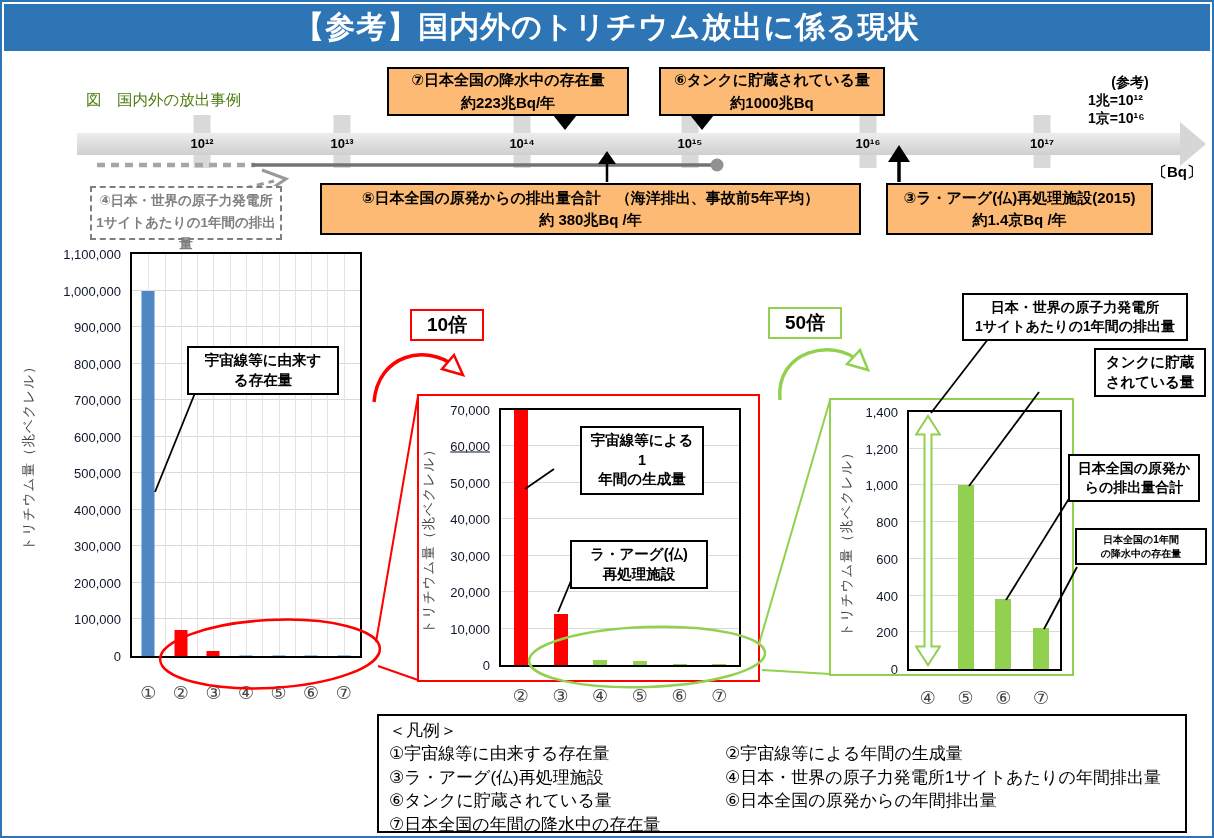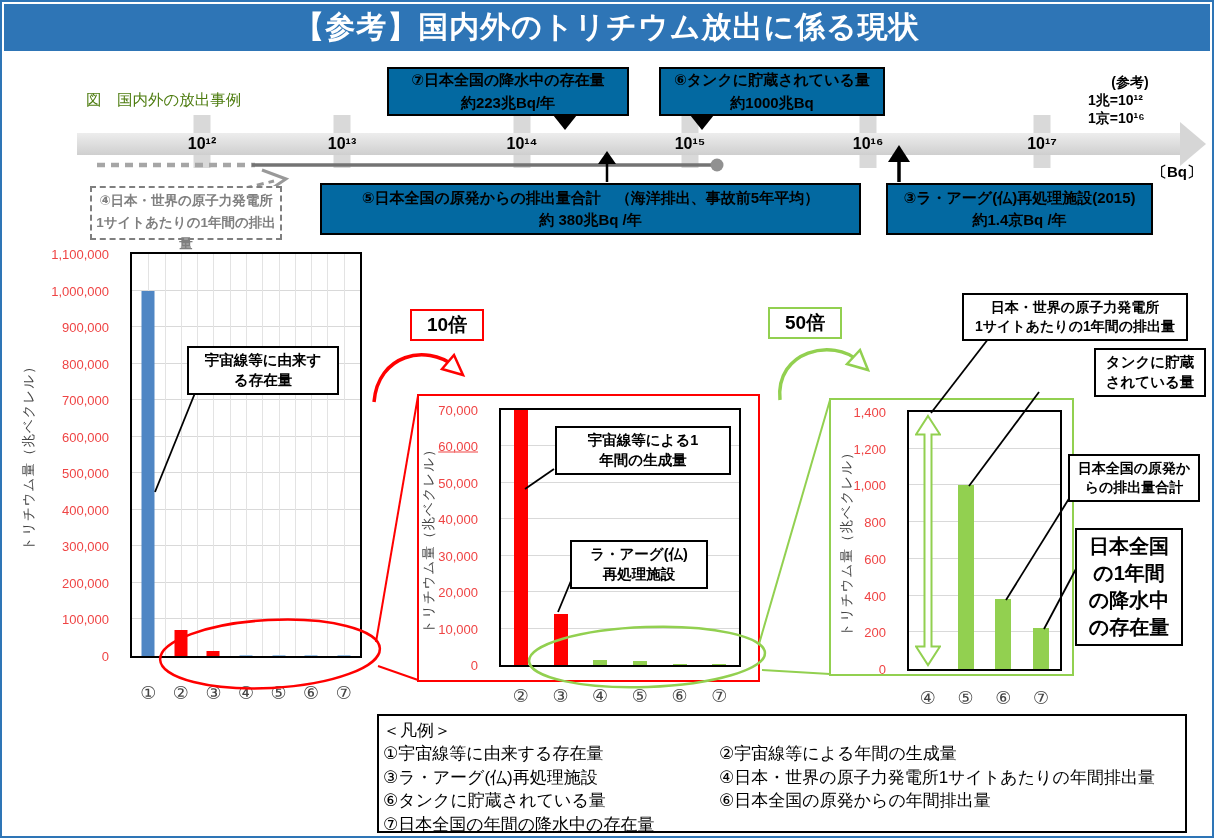--- a/index.html
+++ b/index.html
@@ -7,52 +7,52 @@
         box-sizing:border-box;font-family:"Liberation Sans","DejaVu Sans",sans-serif;overflow:hidden;color:#000;}
   .titlebar{position:absolute;left:2px;top:2px;right:2px;height:47px;background:#2e75b6;color:#fff;
         font-size:30px;font-weight:bold;display:flex;align-items:center;justify-content:center;letter-spacing:1px;z-index:4;}
   .caption{position:absolute;left:84px;top:88px;font-size:15.5px;color:#4d7c0f;z-index:3;}
   
   .axis-bar{position:absolute;left:75px;top:131px;width:1103px;height:22px;
         background:linear-gradient(180deg,#ededed,#cfcfcf);z-index:2;}
   .axis-head{position:absolute;left:1178px;top:120px;width:0;height:0;border-left:26px solid #d6d6d6;
         border-top:22px solid transparent;border-bottom:22px solid transparent;z-index:2;}
   .axtick{position:absolute;top:113px;width:17px;height:53px;background:#d9d9d9;transform:translateX(-50%);z-index:1;}
-  .axlabel{position:absolute;top:131px;height:22px;line-height:22px;font-weight:bold;font-size:16px;
+  .axlabel{position:absolute;top:131px;height:22px;line-height:22px;font-weight:bold;font-size:13px;
         transform:translateX(-50%);z-index:3;white-space:nowrap;}
   .bq-unit{position:absolute;left:1150px;top:161px;font-size:15px;font-weight:bold;z-index:3;}
   .ref-note{position:absolute;left:1086px;top:71px;width:84px;font-size:14px;font-weight:bold;line-height:1.3;z-index:3;}
   .ref-note .rn-t{text-align:center;}
-  .tbox{position:absolute;border:2px solid #000;background:#0369a1;text-align:center;font-weight:bold;font-size:15px;
+  .tbox{position:absolute;border:2px solid #000;background:#fdba74;text-align:center;font-weight:bold;font-size:15px;
         line-height:1.5;padding:1px 4px;z-index:6;box-sizing:border-box;display:flex;flex-direction:column;justify-content:center;}
   .tbox-dashed{position:absolute;border:2px dashed #7f7f7f;background:#fff;text-align:center;font-weight:bold;
         font-size:13.5px;color:#7f7f7f;line-height:1.6;padding:2px 3px;z-index:6;box-sizing:border-box;}
   
   .chart{position:absolute;border:2px solid #000;background:#fff;box-sizing:border-box;z-index:2;}
   .plotarea{position:absolute;inset:0;overflow:visible;}
   .hgrid{position:absolute;left:0;right:0;height:1px;background:#d9d9d9;z-index:1;}
   .vgrid{position:absolute;top:0;bottom:0;width:1px;background:#e3e3e3;z-index:1;}
   .bar{position:absolute;bottom:0;transform:translateX(-50%);z-index:2;}
   .range-arrow{position:absolute;top:2px;bottom:2px;width:26px;transform:translateX(-50%);z-index:2;}
   .yticks{position:absolute;right:calc(100% + 7px);top:0;bottom:0;width:78px;z-index:2;}
-  .ytick{position:absolute;right:16px;transform:translateY(50%);white-space:nowrap;font-size:13px;color:#ef4444;}
+  .ytick{position:absolute;right:4px;transform:translateY(50%);white-space:nowrap;font-size:13px;color:#0f172a;}
   .ylab{position:absolute;top:50%;width:max-content;transform:translate(-50%,-50%) rotate(-90deg);
         font-size:13.5px;color:#444;letter-spacing:1px;white-space:nowrap;z-index:2;}
   .xlabels{position:absolute;left:0;right:0;display:flex;z-index:2;}
   .xlab{flex:1;text-align:center;font-size:18px;color:#444;}
   .frame-red{position:absolute;left:415px;top:392px;width:343px;height:288px;border:2.5px solid #ff0000;background:#fff;z-index:1;box-sizing:border-box;}
   .frame-green{position:absolute;left:827px;top:396px;width:245px;height:278px;border:2.5px solid #92d050;background:#fff;z-index:1;box-sizing:border-box;}
   .znote{position:absolute;border:2.5px solid #ff0000;background:#fff;font-weight:bold;font-size:19px;
         padding:1px 15px;z-index:6;}
   .znote.green{border-color:#92d050;}
   .ann{position:absolute;border:2px solid #000;background:#fff;font-weight:bold;font-size:14.5px;text-align:center;
         white-space:pre-line;line-height:1.35;padding:3px 5px;z-index:6;box-sizing:border-box;}
   
   .legend{position:absolute;left:375px;top:712px;width:810px;height:119px;border:2px solid #000;background:#fff;
-        box-sizing:border-box;padding:3px 4px;font-size:17px;line-height:1.38;z-index:3;}
+        box-sizing:border-box;padding:3px 10px;font-size:17px;line-height:1.38;z-index:3;}
   .lg-grid{display:grid;grid-template-columns:322px 1fr;column-gap:14px;}
   .overlay{position:absolute;inset:0;width:1214px;height:838px;pointer-events:none;z-index:5;}
 </style>
 </head>
 <body>
 
 <div class="page">
 
   <div class="titlebar">【参考】国内外のトリチウム放出に係る現状</div>
   <div class="caption">図　国内外の放出事例</div>
@@ -268,31 +268,31 @@
     <line x1="552" y1="467" x2="523" y2="487" stroke="#000" stroke-width="1.8"></line>
     <line x1="571" y1="574" x2="556" y2="610" stroke="#000" stroke-width="1.8"></line>
     <line x1="990" y1="332" x2="929" y2="411" stroke="#000" stroke-width="1.8"></line>
     <line x1="1037" y1="390" x2="967" y2="484" stroke="#000" stroke-width="1.8"></line>
     <line x1="1068" y1="495" x2="1004" y2="598" stroke="#000" stroke-width="1.8"></line>
     <line x1="1075" y1="565" x2="1042" y2="627" stroke="#000" stroke-width="1.8"></line>
   </svg>
 
   <div class="ann" style="left:185px;top:344px;width:152px">宇宙線等に由来す
 る存在量</div>
-  <div class="ann" style="left:553px;top:424px;width:176px">宇宙線等による1
+  <div class="ann" style="left:578px;top:424px;width:124px">宇宙線等による1
 年間の生成量</div>
   <div class="ann" style="left:568px;top:538px;width:138px">ラ・アーグ(仏)
 再処理施設</div>
   <div class="ann" style="left:960px;top:291px;width:226px;font-size:14px">日本・世界の原子力発電所
 1サイトあたりの1年間の排出量</div>
   <div class="ann" style="left:1092px;top:346px;width:112px">タンクに貯蔵
 されている量</div>
   <div class="ann" style="left:1066px;top:452px;width:132px;font-size:14px">日本全国の原発か
 らの排出量合計</div>
-  <div class="ann" style="left:1073px;top:526px;width:108px;font-size:20px">日本全国の1年間
+  <div class="ann" style="left:1073px;top:526px;width:132px;font-size:10px">日本全国の1年間
 の降水中の存在量</div>
 
   <div class="legend">
     <div class="lg-title">＜凡例＞</div>
     <div class="lg-grid">
       <div>①宇宙線等に由来する存在量</div>
       <div>②宇宙線等による年間の生成量</div>
       <div>③ラ・アーグ(仏)再処理施設</div>
       <div>④日本・世界の原子力発電所1サイトあたりの年間排出量</div>
       <div>⑥タンクに貯蔵されている量</div>

